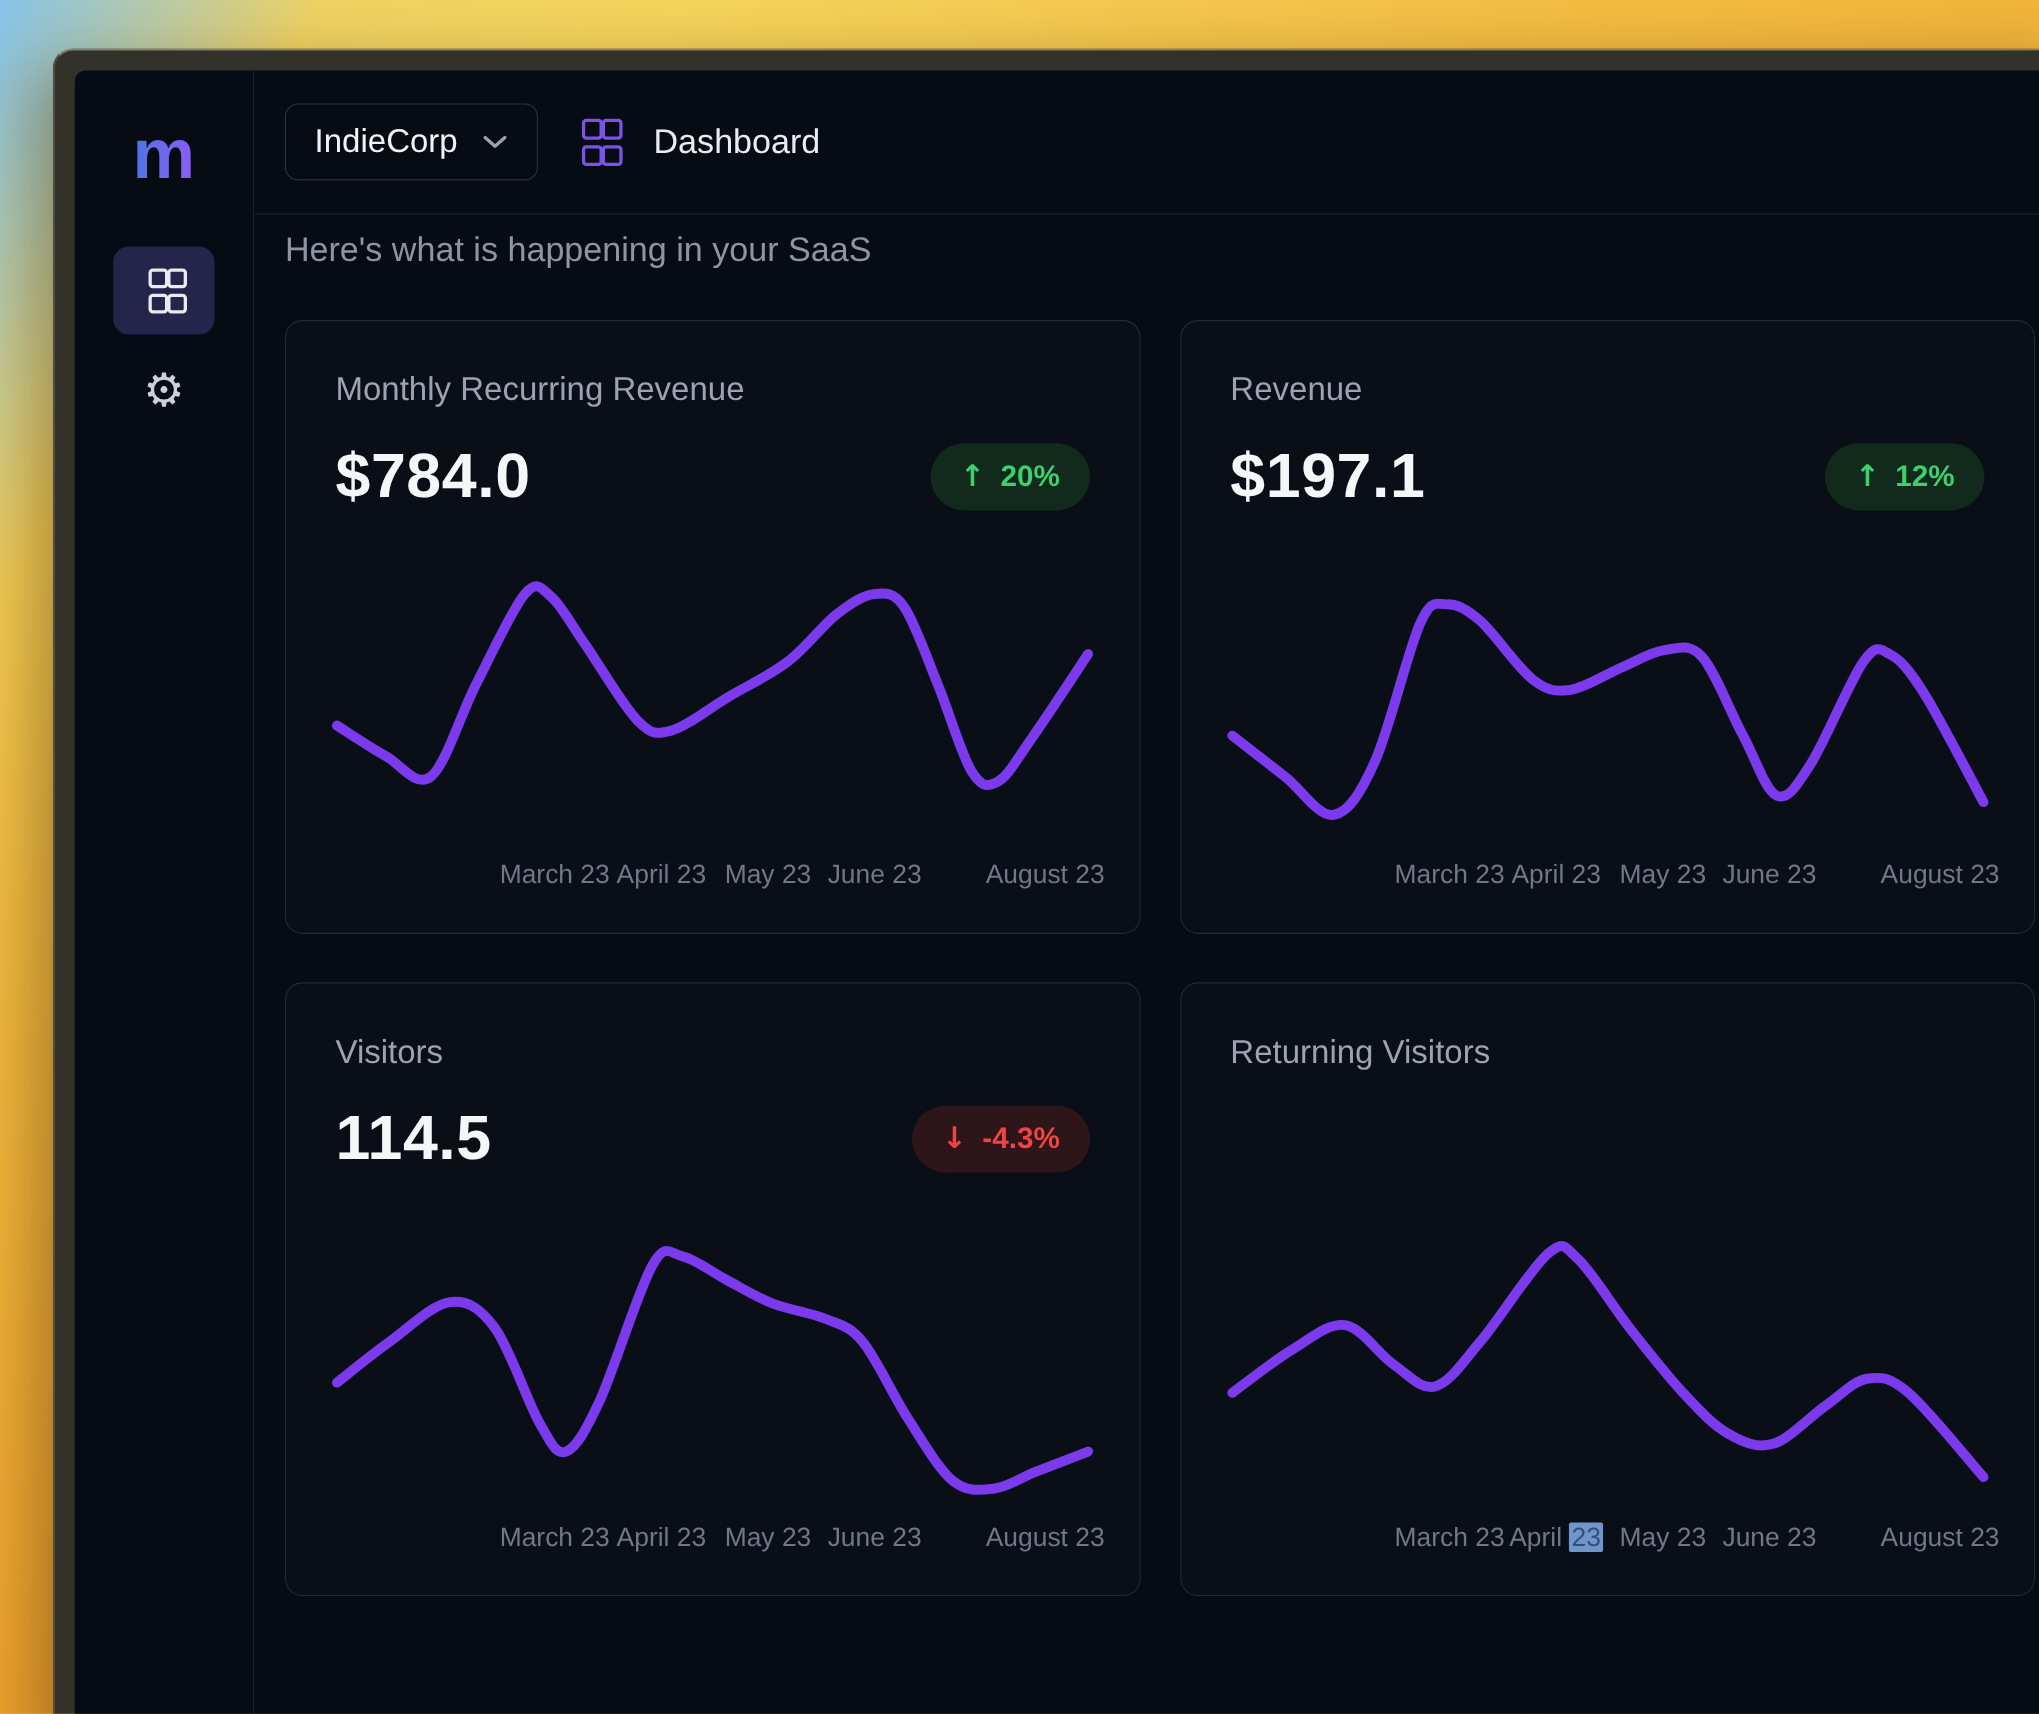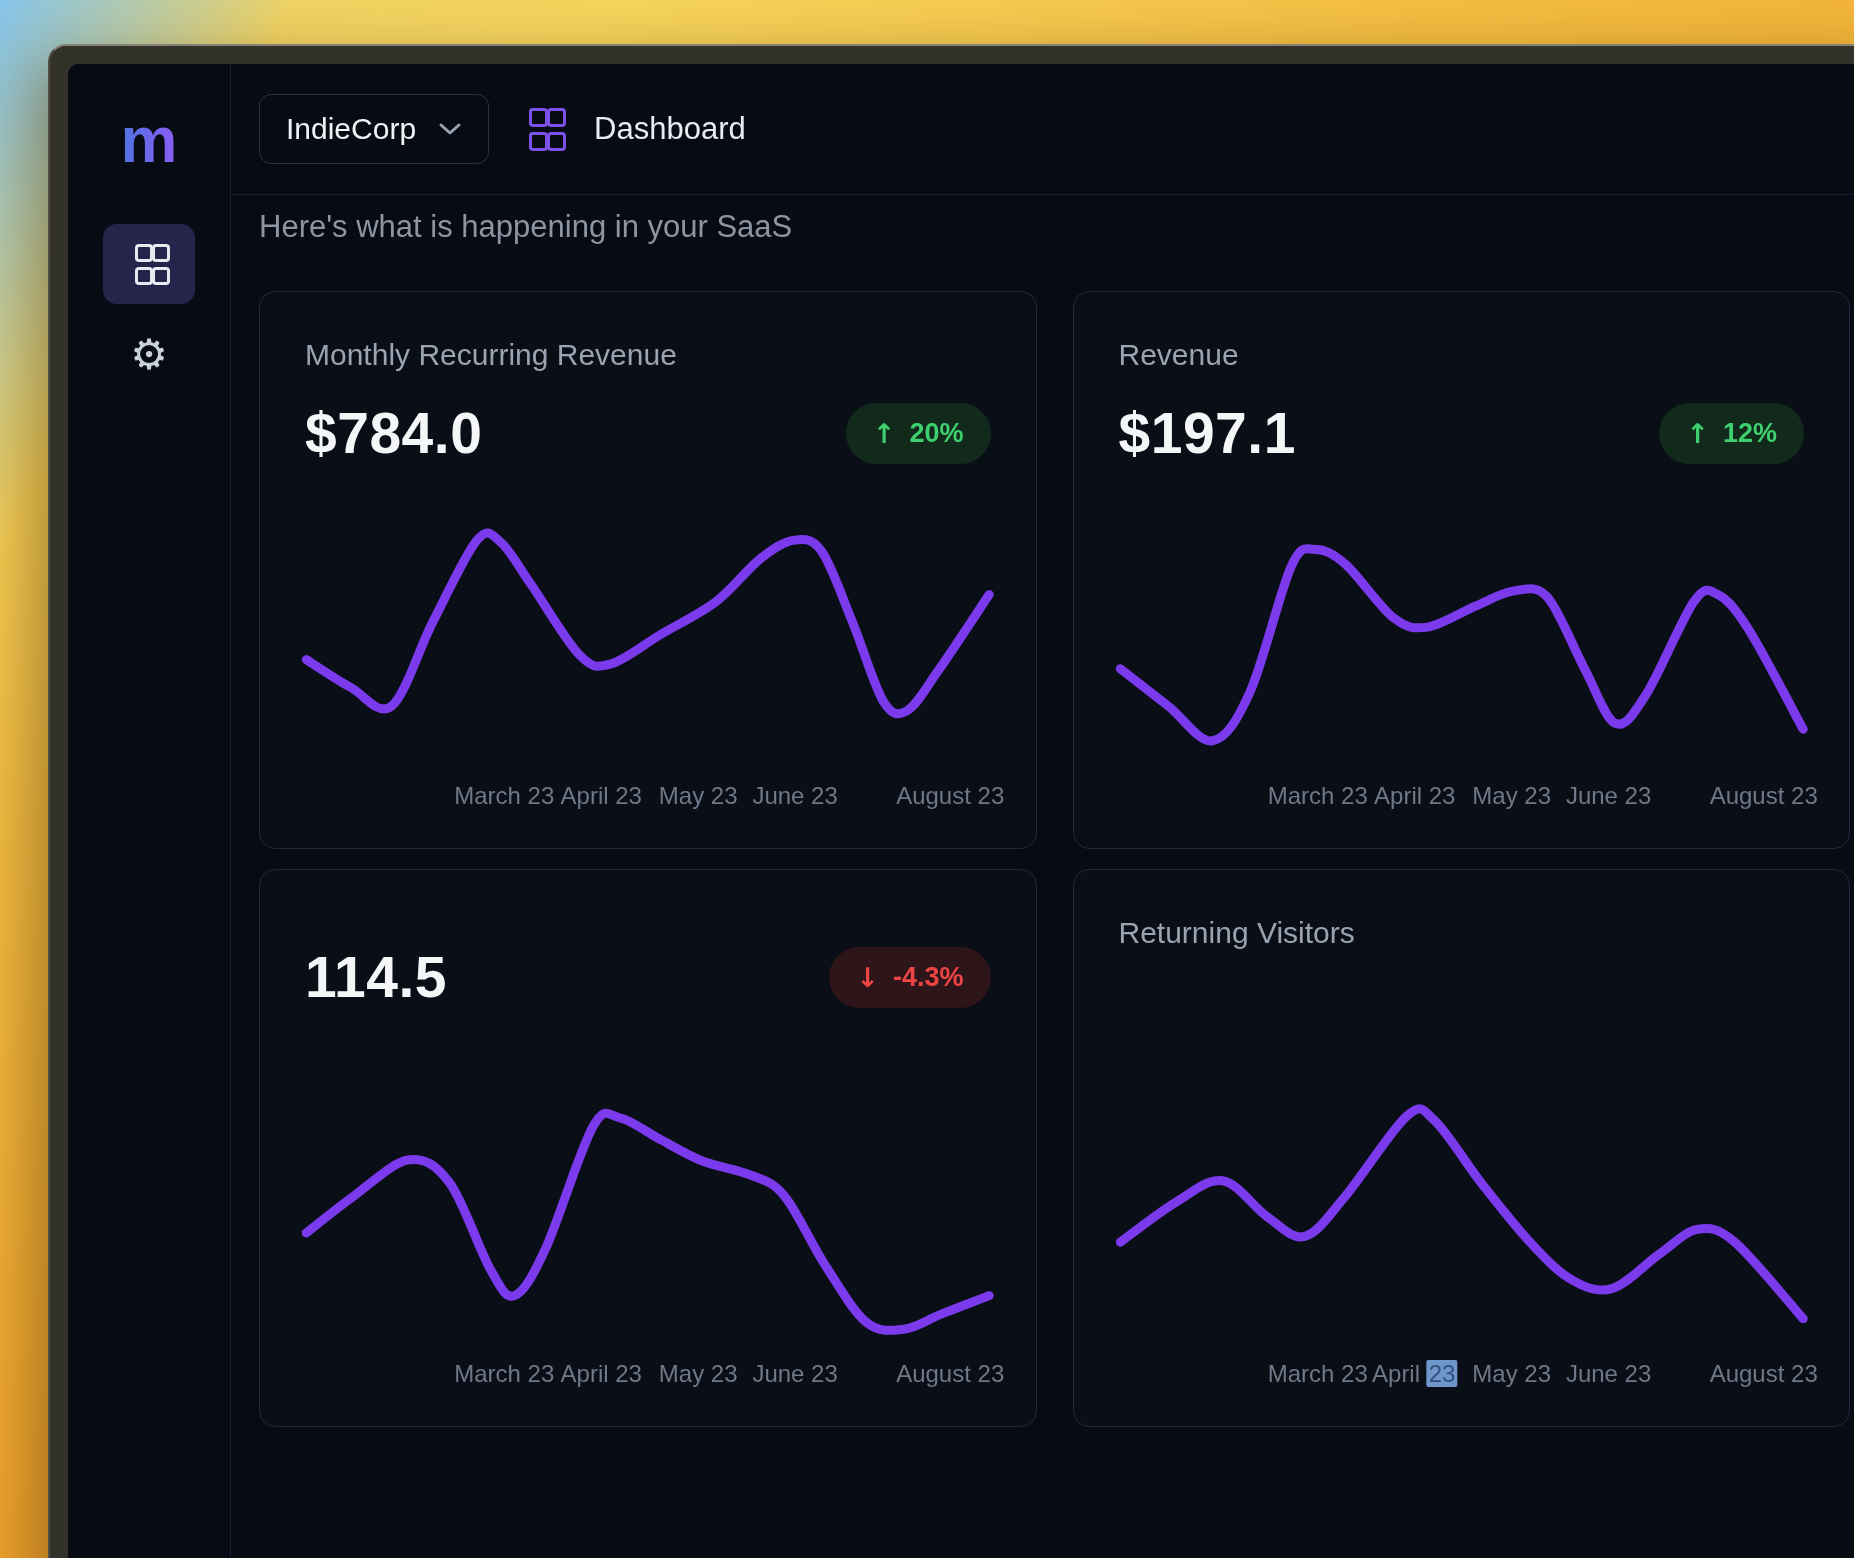--- a/index.html
+++ b/index.html
@@ -78,21 +78,21 @@
 
   .content{padding:0 36px 0 28px;flex:1;}
   h1.welcome{
     margin:36px 0 0 0;font-size:40px;font-weight:600;color:#F4F6F8;letter-spacing:.2px;
   }
   .welcome-sub{margin-top:14px;font-size:31px;color:#8D95A3;}
 
   
   .cards{
     margin-top:46px;
-    display:grid;grid-template-columns:1fr 1fr;gap:20px 36px;
+    display:grid;grid-template-columns:1fr 1fr;gap:44px 36px;
   }
   .card{
     position:relative;height:558px;
     background:#0A0E17;border:1px solid #232937;border-radius:16px;
     box-sizing:border-box;padding:46px 45px 0 45px;
   }
   .card-title{font-size:30px;color:#9AA3B1;}
   .value-row{margin-top:28px;display:flex;align-items:center;justify-content:space-between;}
   .value{font-size:57px;font-weight:700;color:#F5F6F8;letter-spacing:.5px;}
   .badge{
@@ -200,20 +200,21 @@
             <div class="axis-row">
                 <span class="axis-label" style="left: 31.5%;">March 23</span>
                 <span class="axis-label" style="left: 44%;">April 23</span>
                 <span class="axis-label" style="left: 56.5%;">May 23</span>
                 <span class="axis-label" style="left: 69%;">June 23</span>
                 <span class="axis-label" style="left: 89%;">August 23</span>
               </div>
           </section>
 
           <section class="card">
+            <div class="card-title">Visitors</div>
             <div class="value-row">
               <span class="value">114.5</span>
               <span class="badge negative">
                 <span class="b-icon">↓</span>
                 <span>-4.3%</span>
               </span>
             </div>
             <div class="chart-wrap">
               <svg viewBox="0 0 770 300" preserveAspectRatio="none">
                 <path class="chart-line" d="M 46.0,157.9 C 53.9,151.7 76.5,133.0 93.5,120.8 C 110.4,108.6 131.9,87.0 147.7,84.8 C 163.5,82.7 174.8,89.7 188.4,108.0 C 201.9,126.4 218.3,176.3 229.1,195.0 C 239.8,213.8 243.8,224.0 252.8,220.6 C 261.8,217.1 270.3,202.4 283.3,174.2 C 296.3,145.9 318.3,73.0 330.8,51.2 C 343.2,29.4 346.6,40.8 357.9,43.1 C 369.2,45.4 385.0,58.0 398.6,65.1 C 412.1,72.3 424.5,80.2 439.2,86.0 C 453.9,91.8 473.1,94.1 486.7,99.9 C 500.3,105.7 508.2,105.7 520.6,120.8 C 533.0,135.9 547.7,169.3 561.3,190.4 C 574.8,211.5 589.0,236.6 602.0,247.2 C 615.0,257.9 626.8,255.6 639.3,254.2 C 651.7,252.8 662.4,244.7 676.5,239.1 C 690.7,233.5 716.1,223.7 724.0,220.6" stroke="#7C3AED"></path>

